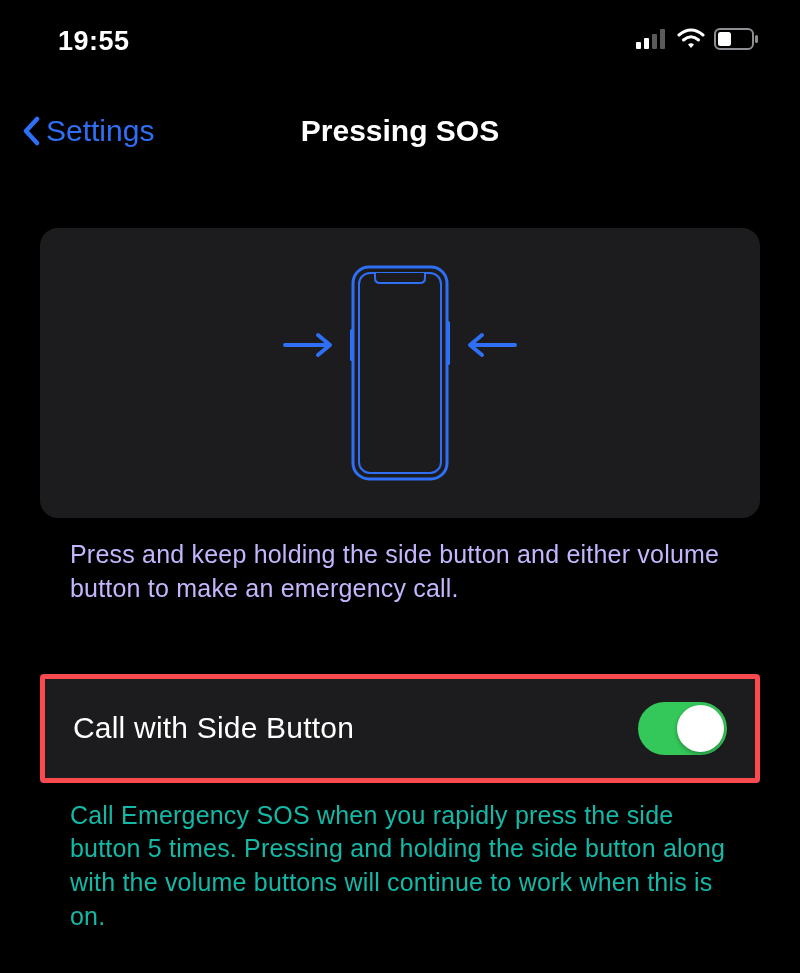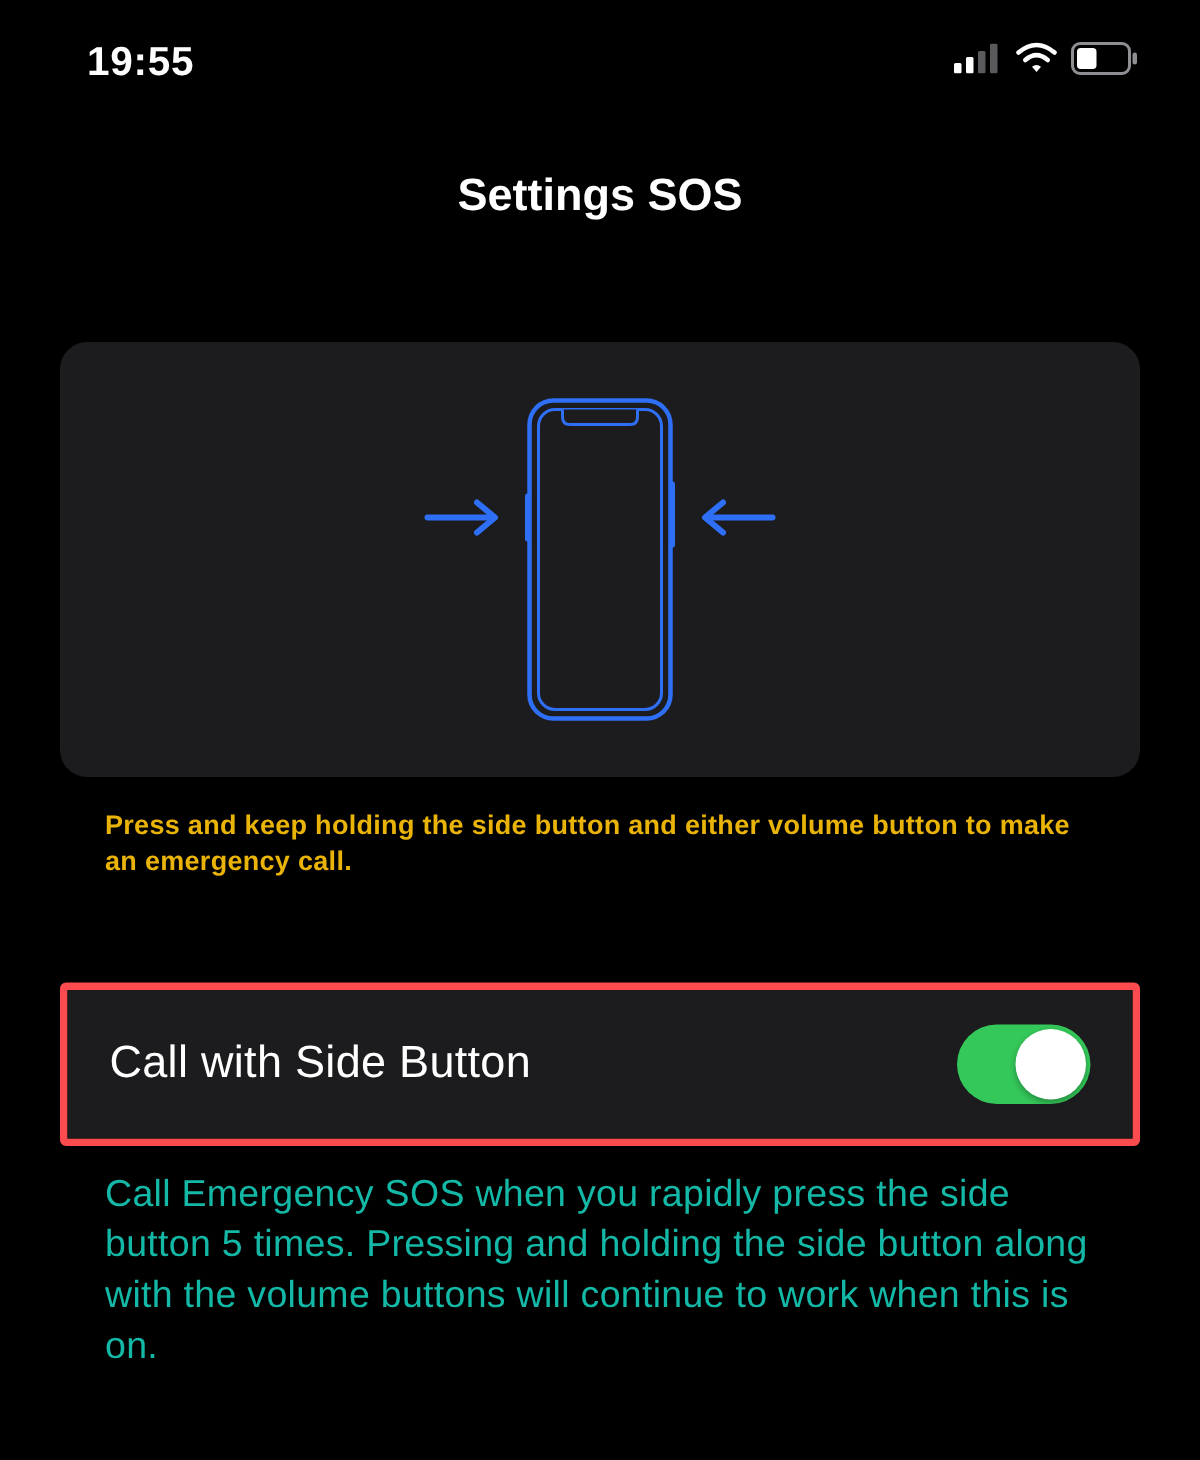--- a/index.html
+++ b/index.html
@@ -68,26 +68,25 @@
     .illustration-card {
       background: #1c1c1e;
       border-radius: 18px;
       height: 290px;
       display: flex;
       align-items: center;
       justify-content: center;
       position: relative;
     }
     .helper-text {
-      color: #eab308;
-      font-size: 18px;
+      color: #c4b5fd;
+      font-size: 25px;
       line-height: 1.35;
       padding: 20px 30px 0 30px;
       letter-spacing: 0.2px;
-      font-weight: bold;
     }
     .row-highlight {
       border: 5px solid #fb4b4e;
       border-radius: 4px;
       margin-top: 68px;
       padding: 0;
     }
     .setting-row {
       background: #1c1c1e;
       display: flex;
@@ -151,21 +150,29 @@
       <svg width="46" height="22" viewBox="0 0 46 22">
         <rect x="1" y="1" width="38" height="20" rx="5" stroke="#8e8e93" stroke-width="2" fill="none"></rect>
         <rect x="4" y="4" width="13" height="14" rx="2.5" fill="#ffffff"></rect>
         <rect x="41" y="7" width="3" height="8" rx="1.5" fill="#8e8e93"></rect>
       </svg>
     </span>
   </div>
 </div>
 
 <div class="nav-bar">
-  <div class="nav-title">Settings SOS</div>
+  <div class="back-button">
+    <span class="chevron-back">
+      <svg width="18" height="30" viewBox="0 0 18 30">
+        <polyline points="15,3 4,15 15,27" stroke="#2e6ff6" stroke-width="4.5" fill="none" stroke-linecap="round" stroke-linejoin="round"></polyline>
+      </svg>
+    </span>
+    <span>Settings</span>
+  </div>
+  <div class="nav-title">Pressing SOS</div>
 </div>
 
 <div class="content">
   <div class="illustration-card">
     <svg width="380" height="240" viewBox="0 0 380 240">
 
       <rect x="143" y="14" width="94" height="212" rx="16" stroke="#2e6ff6" stroke-width="3" fill="none"></rect>
 
       <rect x="149" y="20" width="82" height="200" rx="11" stroke="#2e6ff6" stroke-width="2" fill="none"></rect>
 

